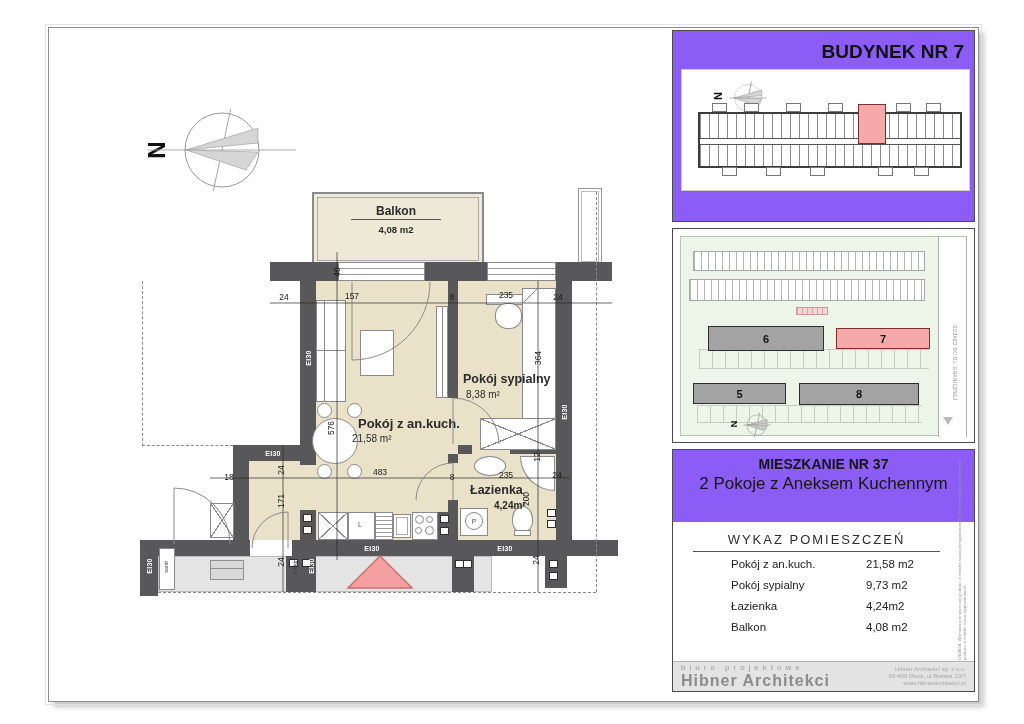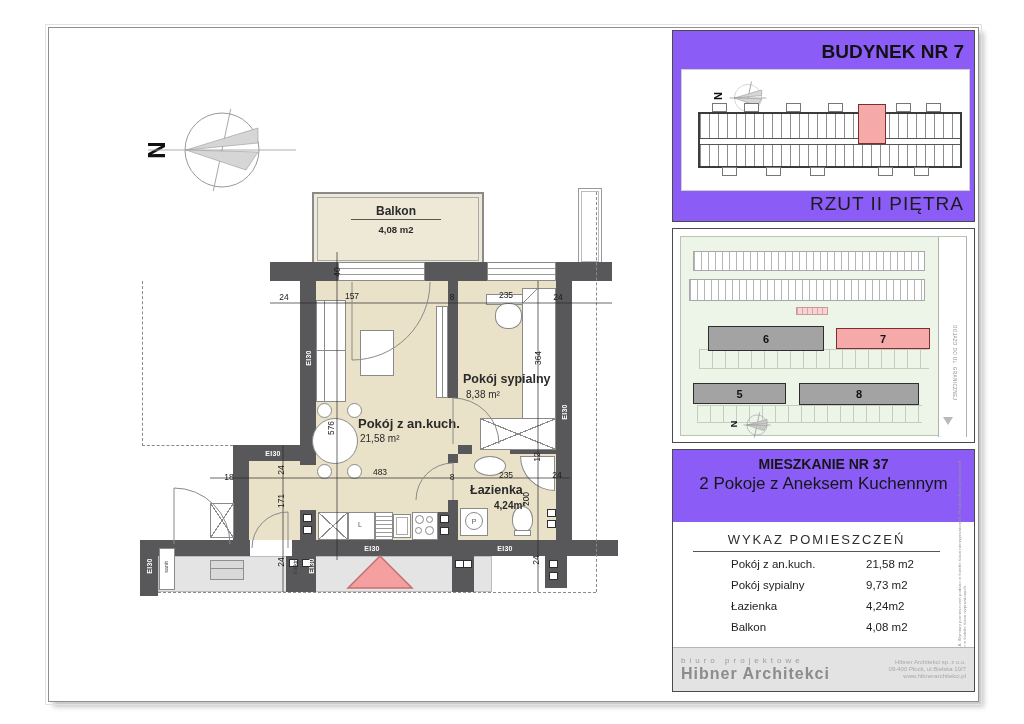--- a/index.html
+++ b/index.html
@@ -45,21 +45,21 @@
   .bldg.hl{background:#f6a9a9;border-color:#7e2e2e;}
   .north{position:absolute;font-weight:bold;color:#111;transform:rotate(-90deg);}
   .roadtxt{position:absolute;font-size:4.6px;color:#8a8a8a;letter-spacing:.4px;transform:rotate(90deg);transform-origin:left top;white-space:nowrap;}
   .tri-down{position:absolute;width:0;height:0;border-left:5px solid transparent;border-right:5px solid transparent;border-top:8px solid #b9b9b9;}
   
   .apt-line{text-align:center;color:#161616;}
   .wykaz{position:absolute;left:20px;right:34px;text-align:center;font-size:13px;letter-spacing:2px;color:#2e2e2e;border-bottom:1.5px solid #555;padding-bottom:4px;}
   .rooms-table{position:absolute;left:58px;right:40px;font-size:11.5px;color:#222;}
   .rooms-row{display:grid;grid-template-columns:135px auto;margin-bottom:9px;}
   .sidenote{position:absolute;font-size:4.4px;color:#9a9a9a;transform:rotate(-90deg);transform-origin:0 0;width:210px;line-height:5px;}
-  .footerband{position:absolute;left:0;right:0;bottom:0;height:44px;background:#e3e3e3;border-top:1px solid #b5b5b5;display:flex;justify-content:space-between;align-items:center;padding:0 8px;box-sizing:border-box;}
+  .footerband{position:absolute;left:0;right:0;bottom:0;height:30px;background:#e3e3e3;border-top:1px solid #b5b5b5;display:flex;justify-content:space-between;align-items:center;padding:0 8px;box-sizing:border-box;}
   .tagline{font-size:8px;letter-spacing:4px;color:#9c9c9c;}
   .company{font-size:16px;font-weight:bold;color:#8c8c8c;letter-spacing:1px;}
   .addr{font-size:6px;color:#a8a8a8;text-align:right;line-height:7px;}
   svg{position:absolute;overflow:visible;}
 </style>
 </head>
 <body>
 
 <div id="canvas">
   <div id="sheet"></div>
@@ -151,21 +151,21 @@
     <div class="furn xbox" style="left:480px;top:418px;width:76px;height:32px;"></div>
 
     <div class="furn" style="left:474px;top:456px;width:32px;height:20px;border-radius:50%;"></div>
     <div class="furn" style="left:520px;top:456px;width:35px;height:35px;border-radius:0 0 0 100%;"></div>
     <div class="furn" style="left:512px;top:506px;width:21px;height:26px;border-radius:50% 50% 40% 40%;"></div>
     <div class="furn" style="left:514px;top:530px;width:17px;height:6px;"></div>
     <div class="furn" style="left:460px;top:508px;width:28px;height:28px;"></div>
     <div class="furn circle" style="left:465px;top:512px;width:18px;height:18px;text-align:center;font-size:7px;color:#555;line-height:17px;"><span>P</span></div>
 
     <span class="plan-label" style="left:358px;top:416px;font-size:13px;">Pokój z an.kuch.</span>
-    <span class="plan-area" style="left:360px;top:433px;font-size:10px;">21,58 m²</span>
+    <span class="plan-area" style="left:352px;top:433px;font-size:10px;">21,58 m²</span>
     <span class="plan-label" style="left:463px;top:372px;font-size:12.5px;">Pokój sypialny</span>
     <span class="plan-area" style="left:466px;top:389px;font-size:10px;">8,38 m²</span>
     <span class="plan-label" style="left:470px;top:483px;font-size:12.5px;">Łazienka</span>
     <span class="plan-area" style="left:494px;top:500px;font-size:10px;font-weight:bold;">4,24m²</span>
 
     <svg style="left:0;top:0;" width="660" height="724" viewBox="0 0 660 724">
       <g stroke="#2a2a2a" stroke-width="0.7" fill="none">
         <path d="M270 303 H612"></path>
           <path d="M210 478 H570"></path>
         <path d="M337 252 V560"></path>
@@ -247,21 +247,20 @@
       <div class="bstrip" style="left:16px;top:42px;width:264px;height:56px;">
         <div class="bcorr"></div>
       </div>
       <div class="abs" style="left:176px;top:34px;width:28px;height:40px;background:#f6a9a9;border:1px solid #7e2e2e;box-sizing:border-box;"></div>
       <div class="bump" style="left:40px;top:97px"></div>
         <div class="bump" style="left:84px;top:97px"></div>
       <div class="bump" style="left:128px;top:97px"></div>
         <div class="bump" style="left:196px;top:97px"></div>
       <div class="bump" style="left:232px;top:97px"></div>
     </div>
-    <span class="p-title" style="right:10px;bottom:6px;font-weight:400;letter-spacing:1px;color:#1c1c1c;">RZUT II PIĘTRA</span>
   </div>
 
   <div class="panel" style="top:228px;height:215px;">
     <div class="sitegreen" style="left:7px;top:7px;width:287px;height:200px;">
       <div class="abs" style="left:257px;top:0;width:29px;height:200px;background:#fff;border-left:1px solid #b0b0b0;border-right:1px solid #b0b0b0;box-sizing:border-box;"></div>
       <span class="roadtxt" style="left:276px;top:88px;">DOJAZD DO UL. GRANICZNEJ</span>
       <div class="tri-down" style="left:262px;top:180px;"></div>
       <div class="park" style="left:12px;top:14px;width:232px;height:20px;"></div>
       <div class="park" style="left:8px;top:42px;width:236px;height:22px;"></div>
       <div class="abs" style="left:115px;top:70px;width:32px;height:8px;background:#f9d4d4;border:1px solid #c99;box-sizing:border-box;background-image:repeating-linear-gradient(90deg,#d9a5a5 0 1px,transparent 1px 5px);"></div>

